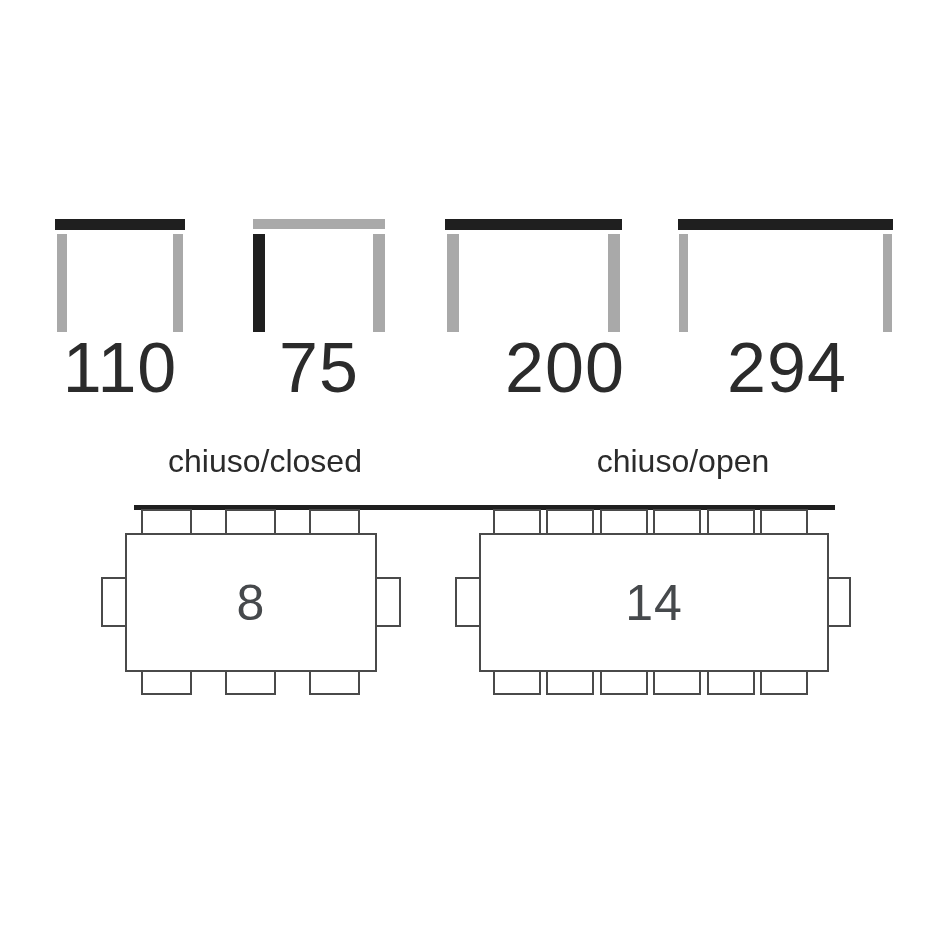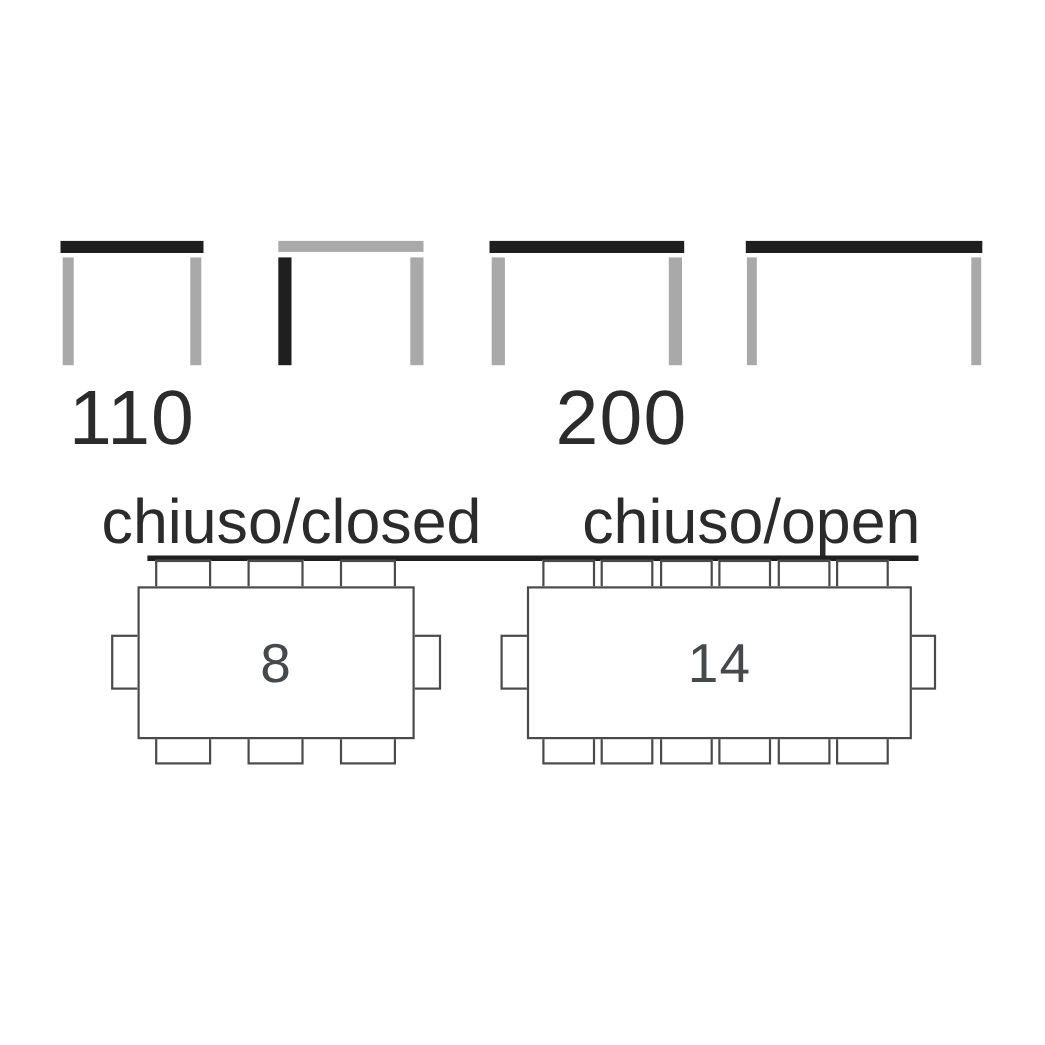--- a/index.html
+++ b/index.html
@@ -21,33 +21,33 @@
   .canvas { position: relative; width: 950px; height: 950px; background: var(--page-bg); }
 
   
   .side-view { position: absolute; top: 219px; height: 115px; }
   .tabletop-bar { position: absolute; top: 0; left: 0; right: 0; height: 11px; }
   .leg { position: absolute; top: 15px; height: 98px; }
   .dark { background: var(--highlight-dark); }
   .gray { background: var(--neutral-gray); }
 
   .dim-label {
-    position: absolute; top: 345px;
+    position: absolute; top: 333px;
     transform: translateX(-50%);
     font-size: 70px; line-height: 1;
     color: var(--dimension-text);
     letter-spacing: 1px;
     white-space: nowrap;
   }
 
   
   .section-label {
     position: absolute; top: 444px;
     transform: translateX(-50%);
-    font-size: 57px; line-height: 1.1;
+    font-size: 32px; line-height: 1.1;
     color: var(--label-text);
     white-space: nowrap;
   }
   .section-rule {
     position: absolute; left: 134px; top: 505px;
     width: 701px; height: 5px;
     background: var(--highlight-dark);
   }
 
   
@@ -83,33 +83,35 @@
     <div class="leg gray" style="left:2px;width:10px;"></div>
     <div class="leg gray" style="right:2px;width:10px;"></div>
   </div>
   <div class="dim-label" style="left:120px;">110</div>
 
   <div class="side-view" style="left:253px;width:132px;">
     <div class="tabletop-bar gray" style="height:10px;"></div>
     <div class="leg dark" style="left:0;width:12px;"></div>
     <div class="leg gray" style="right:0;width:12px;"></div>
   </div>
+  <div class="dim-label" style="left:319px;">75</div>
 
   <div class="side-view" style="left:445px;width:177px;">
     <div class="tabletop-bar dark"></div>
     <div class="leg gray" style="left:2px;width:12px;"></div>
     <div class="leg gray" style="right:2px;width:12px;"></div>
   </div>
   <div class="dim-label" style="left:533px;margin-left:32px;">200</div>
 
   <div class="side-view" style="left:678px;width:215px;">
     <div class="tabletop-bar dark"></div>
     <div class="leg gray" style="left:1px;width:9px;"></div>
     <div class="leg gray" style="right:1px;width:9px;"></div>
   </div>
+  <div class="dim-label" style="left:787px;">294</div>
 
   <div class="section-label" style="left:265px;">chiuso/closed</div>
   <div class="section-label" style="left:683px;">chiuso/open</div>
   <div class="section-rule"></div>
 
   <div class="chair h-top" style="left:141px;width:51px;"></div>
   <div class="chair h-top" style="left:225px;width:51px;"></div>
   <div class="chair h-top" style="left:309px;width:51px;"></div>
   <div class="chair v-side" style="left:101px;width:27px;"></div>
   <div class="chair v-side" style="left:374px;width:27px;"></div>

